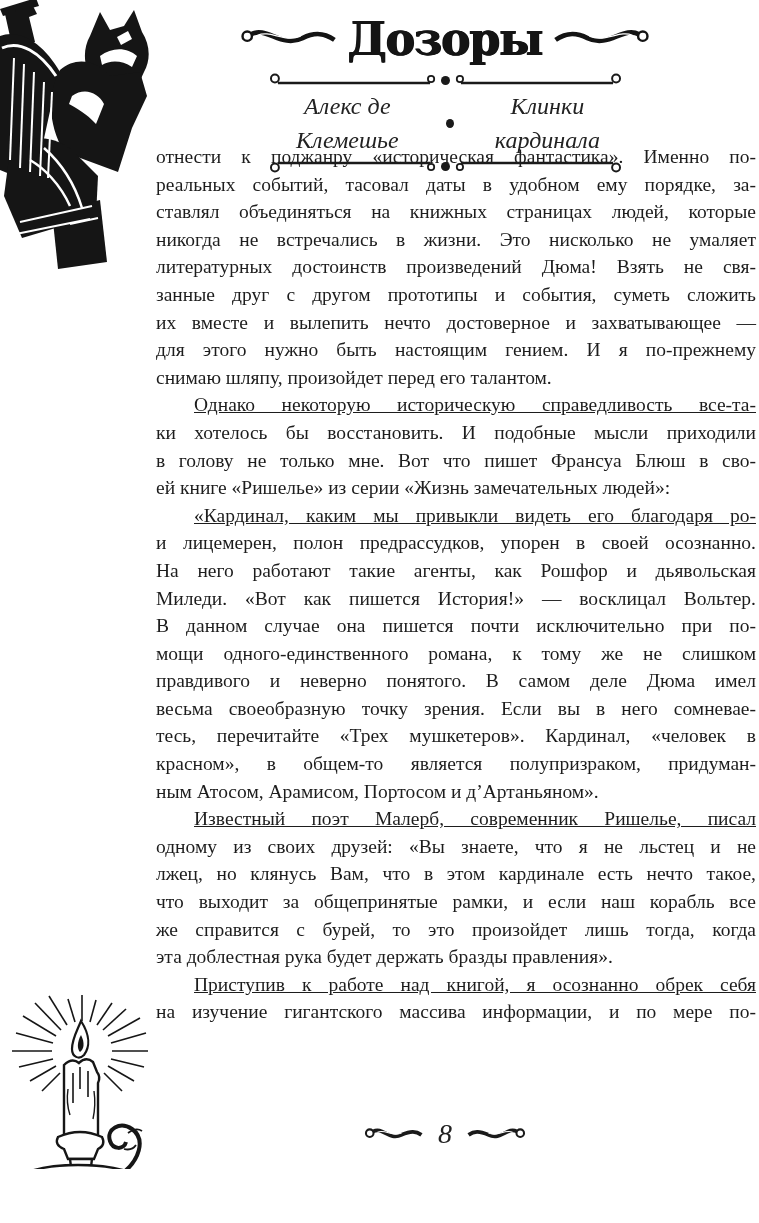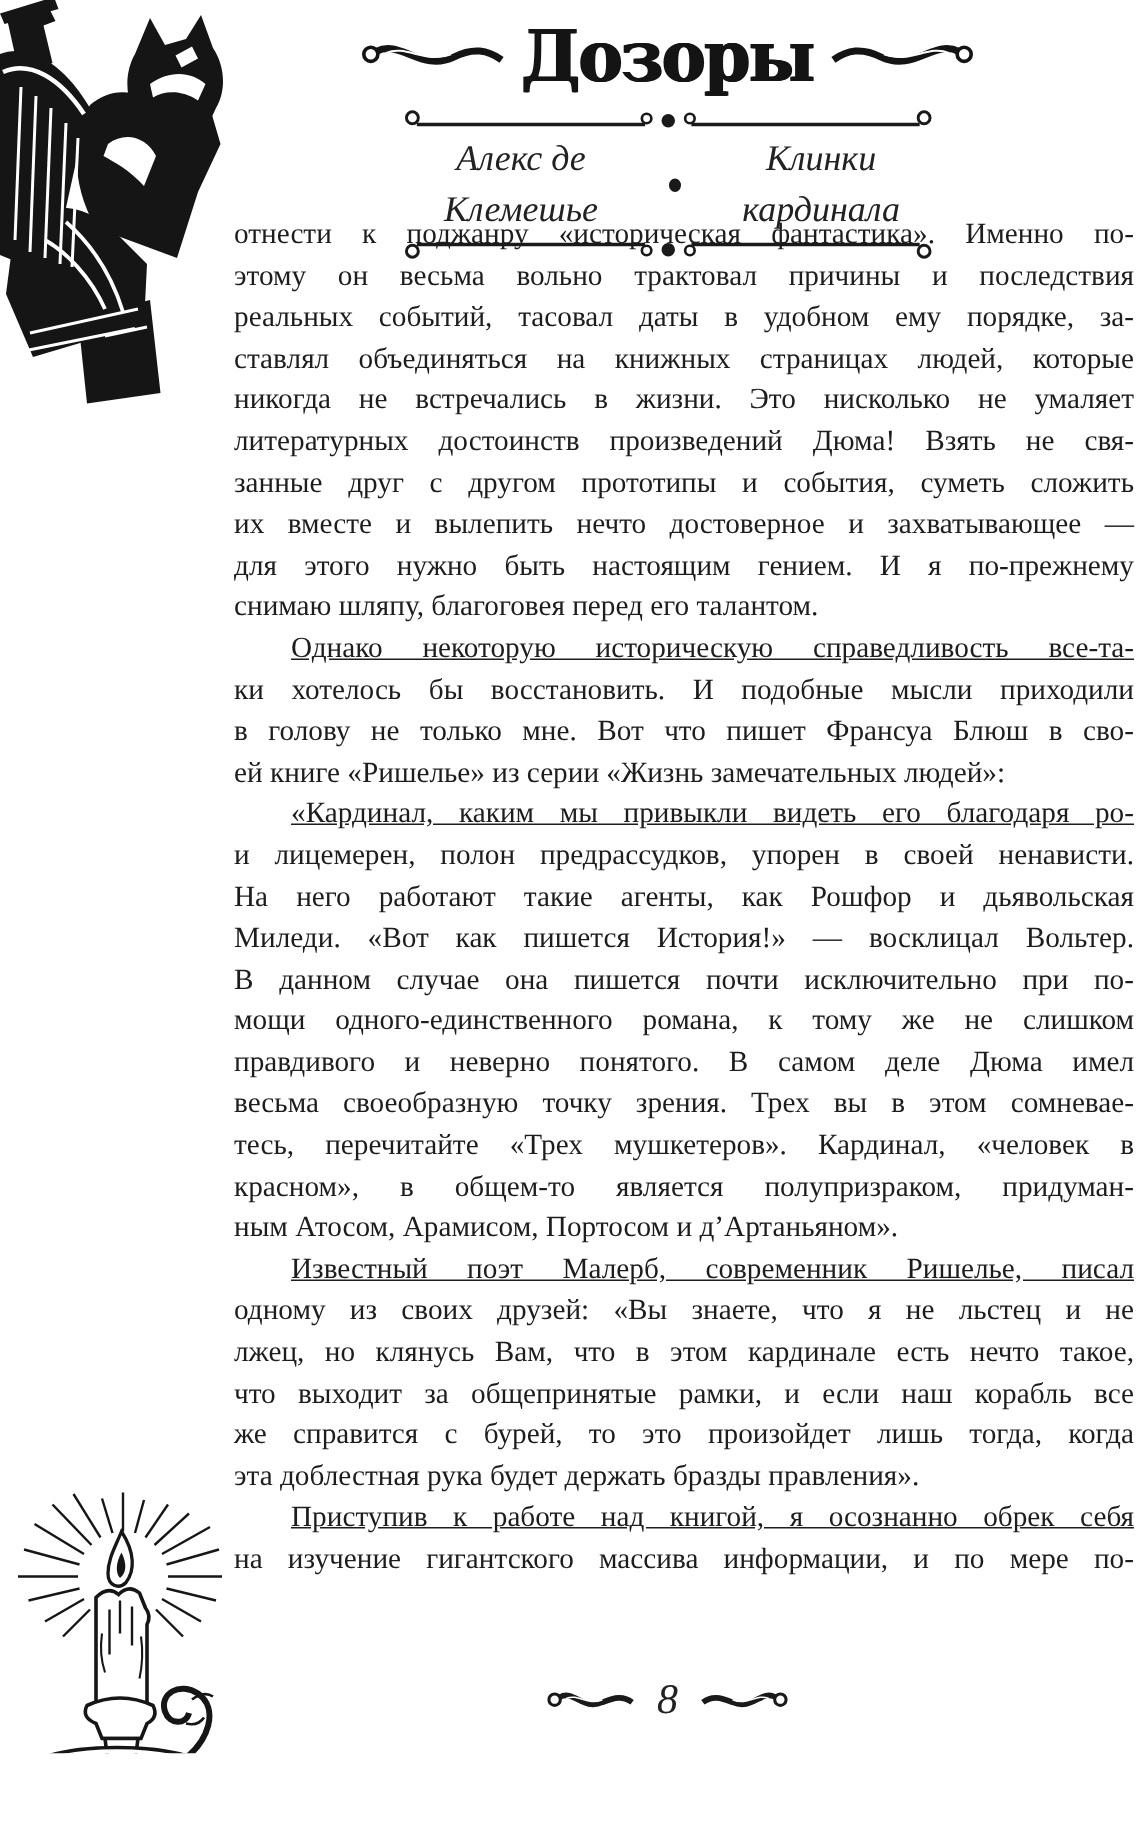--- a/index.html
+++ b/index.html
@@ -134,45 +134,44 @@
           <line x1="9" y1="11" x2="163" y2="11" stroke="#1a1a1a" stroke-width="2.4"></line>
           <circle cx="164" cy="7" r="3.2" fill="none" stroke="#1a1a1a" stroke-width="1.8"></circle>
         </svg>
       </div>
     </div>
   </div>
 
   <div class="text-block">
       <div class="paragraph">
         <div class="pline">отнести к поджанру «историческая фантастика». Именно по-</div>
-        <div class="pline">этому он весьма вольно трактовал причины и последствия</div>
         <div class="pline">реальных событий, тасовал даты в удобном ему порядке, за-</div>
         <div class="pline">ставлял объединяться на книжных страницах людей, которые</div>
         <div class="pline">никогда не встречались в жизни. Это нисколько не умаляет</div>
         <div class="pline">литературных достоинств произведений Дюма! Взять не свя-</div>
         <div class="pline">занные друг с другом прототипы и события, суметь сложить</div>
         <div class="pline">их вместе и вылепить нечто достоверное и захватывающее —</div>
         <div class="pline">для этого нужно быть настоящим гением. И я по-прежнему</div>
-        <div class="pline last">снимаю шляпу, благоговея перед его талантом.</div>
+        <div class="pline last">снимаю шляпу, произойдет перед его талантом.</div>
       </div>
       <div class="paragraph">
         <div class="pline indent">Однако некоторую историческую справедливость все-та-</div>
         <div class="pline">ки хотелось бы восстановить. И подобные мысли приходили</div>
         <div class="pline">в голову не только мне. Вот что пишет Франсуа Блюш в сво-</div>
         <div class="pline last">ей книге «Ришелье» из серии «Жизнь замечательных людей»:</div>
       </div>
       <div class="paragraph">
         <div class="pline indent">«Кардинал, каким мы привыкли видеть его благодаря ро-</div>
-        <div class="pline">и лицемерен, полон предрассудков, упорен в своей ненависти.</div>
+        <div class="pline">и лицемерен, полон предрассудков, упорен в своей осознанно.</div>
         <div class="pline">На него работают такие агенты, как Рошфор и дьявольская</div>
         <div class="pline">Миледи. «Вот как пишется История!» — восклицал Вольтер.</div>
         <div class="pline">В данном случае она пишется почти исключительно при по-</div>
         <div class="pline">мощи одного-единственного романа, к тому же не слишком</div>
         <div class="pline">правдивого и неверно понятого. В самом деле Дюма имел</div>
-        <div class="pline">весьма своеобразную точку зрения. Трех вы в этом сомневае-</div>
+        <div class="pline">весьма своеобразную точку зрения. Если вы в него сомневае-</div>
         <div class="pline">тесь, перечитайте «Трех мушкетеров». Кардинал, «человек в</div>
         <div class="pline">красном», в общем-то является полупризраком, придуман-</div>
         <div class="pline last">ным Атосом, Арамисом, Портосом и д’Артаньяном».</div>
       </div>
       <div class="paragraph">
         <div class="pline indent">Известный поэт Малерб, современник Ришелье, писал</div>
         <div class="pline">одному из своих друзей: «Вы знаете, что я не льстец и не</div>
         <div class="pline">лжец, но клянусь Вам, что в этом кардинале есть нечто такое,</div>
         <div class="pline">что выходит за общепринятые рамки, и если наш корабль все</div>
         <div class="pline">же справится с бурей, то это произойдет лишь тогда, когда</div>

